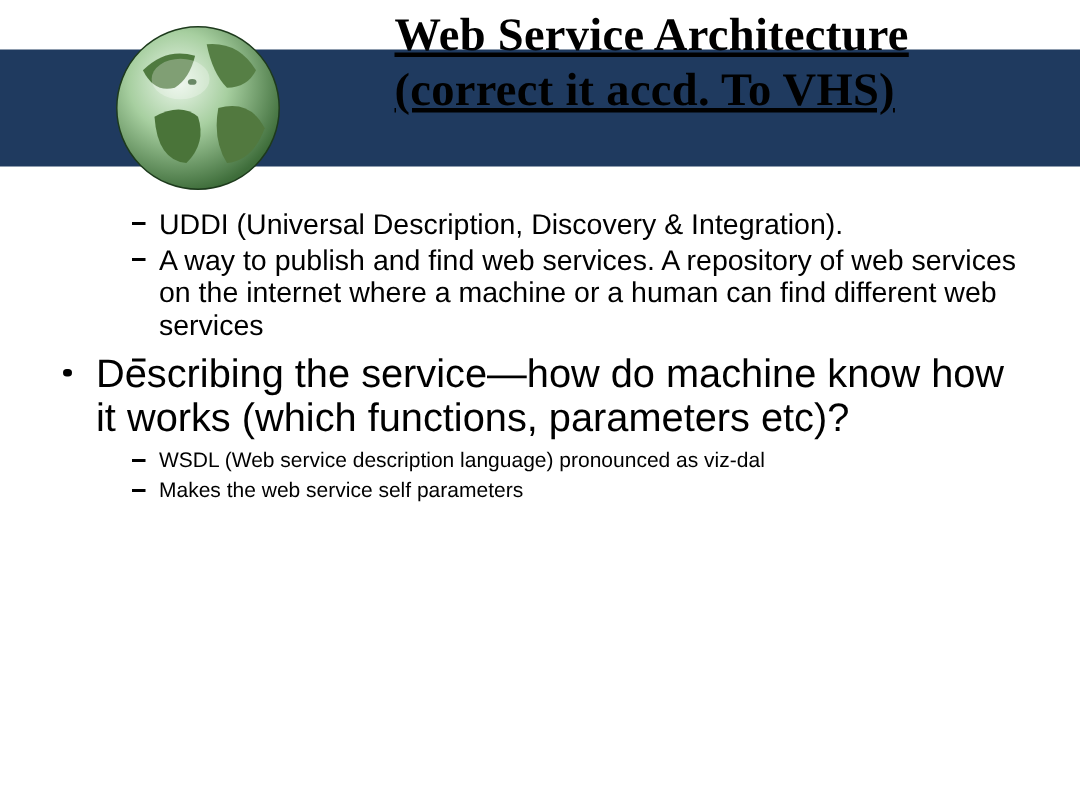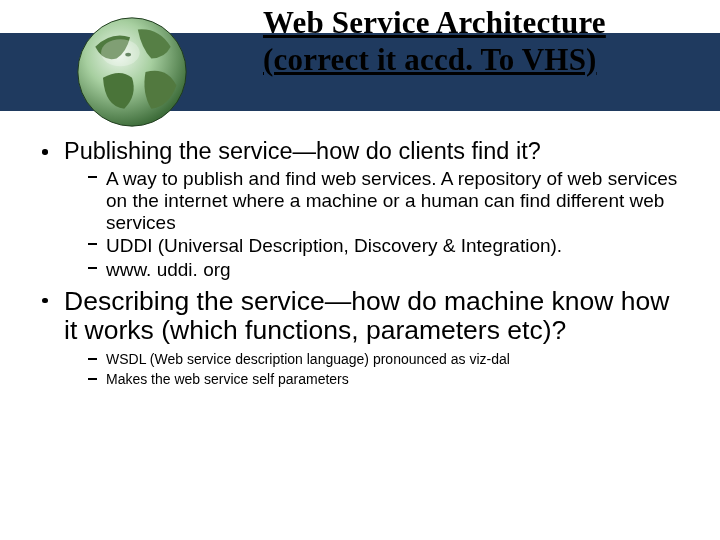--- a/index.html
+++ b/index.html
@@ -136,36 +136,31 @@
     </g>
     <ellipse cx="48" cy="40" rx="20" ry="14" fill="#ffffff" opacity="0.28"></ellipse>
     <circle cx="60" cy="60" r="56" fill="none" stroke="#1d3a1c" stroke-width="1"></circle>
   </svg>
 
   <div class="title">Web Service Architecture  (correct it accd. To VHS)</div>
 
   <div class="content">
     <ul>
 
-      <li class="b1 b1-med">
-        <span class="dot"></span>
-        <span class="txt">Publishing the service—how do clients find it?</span>
-      </li>
       <ul class="sub">
+        <li class="b2 b2-sm">
+          <span class="dash"></span>
+          <span class="txt">UDDI (Universal Description, Discovery &amp; Integration).</span>
+        </li>
         <li class="b2 b2-sm">
           <span class="dash"></span>
           <span class="txt">A way to publish and find web services. A repository of web services on the internet where a machine or a human can find different web services</span>
         </li>
         <li class="b2 b2-sm">
           <span class="dash"></span>
-          <span class="txt">UDDI (Universal Description, Discovery &amp; Integration).</span>
-        </li>
-        <li class="b2 b2-sm">
-          <span class="dash"></span>
-          <span class="txt">www. uddi. org</span>
         </li>
       </ul>
 
       <li class="b1 b1-large" style="margin-top:6px;">
         <span class="dot"></span>
         <span class="txt">Describing the service—how do machine know how it works (which functions, parameters etc)?</span>
       </li>
       <ul class="sub">
         <li class="b2 b2-med">
           <span class="dash"></span>

